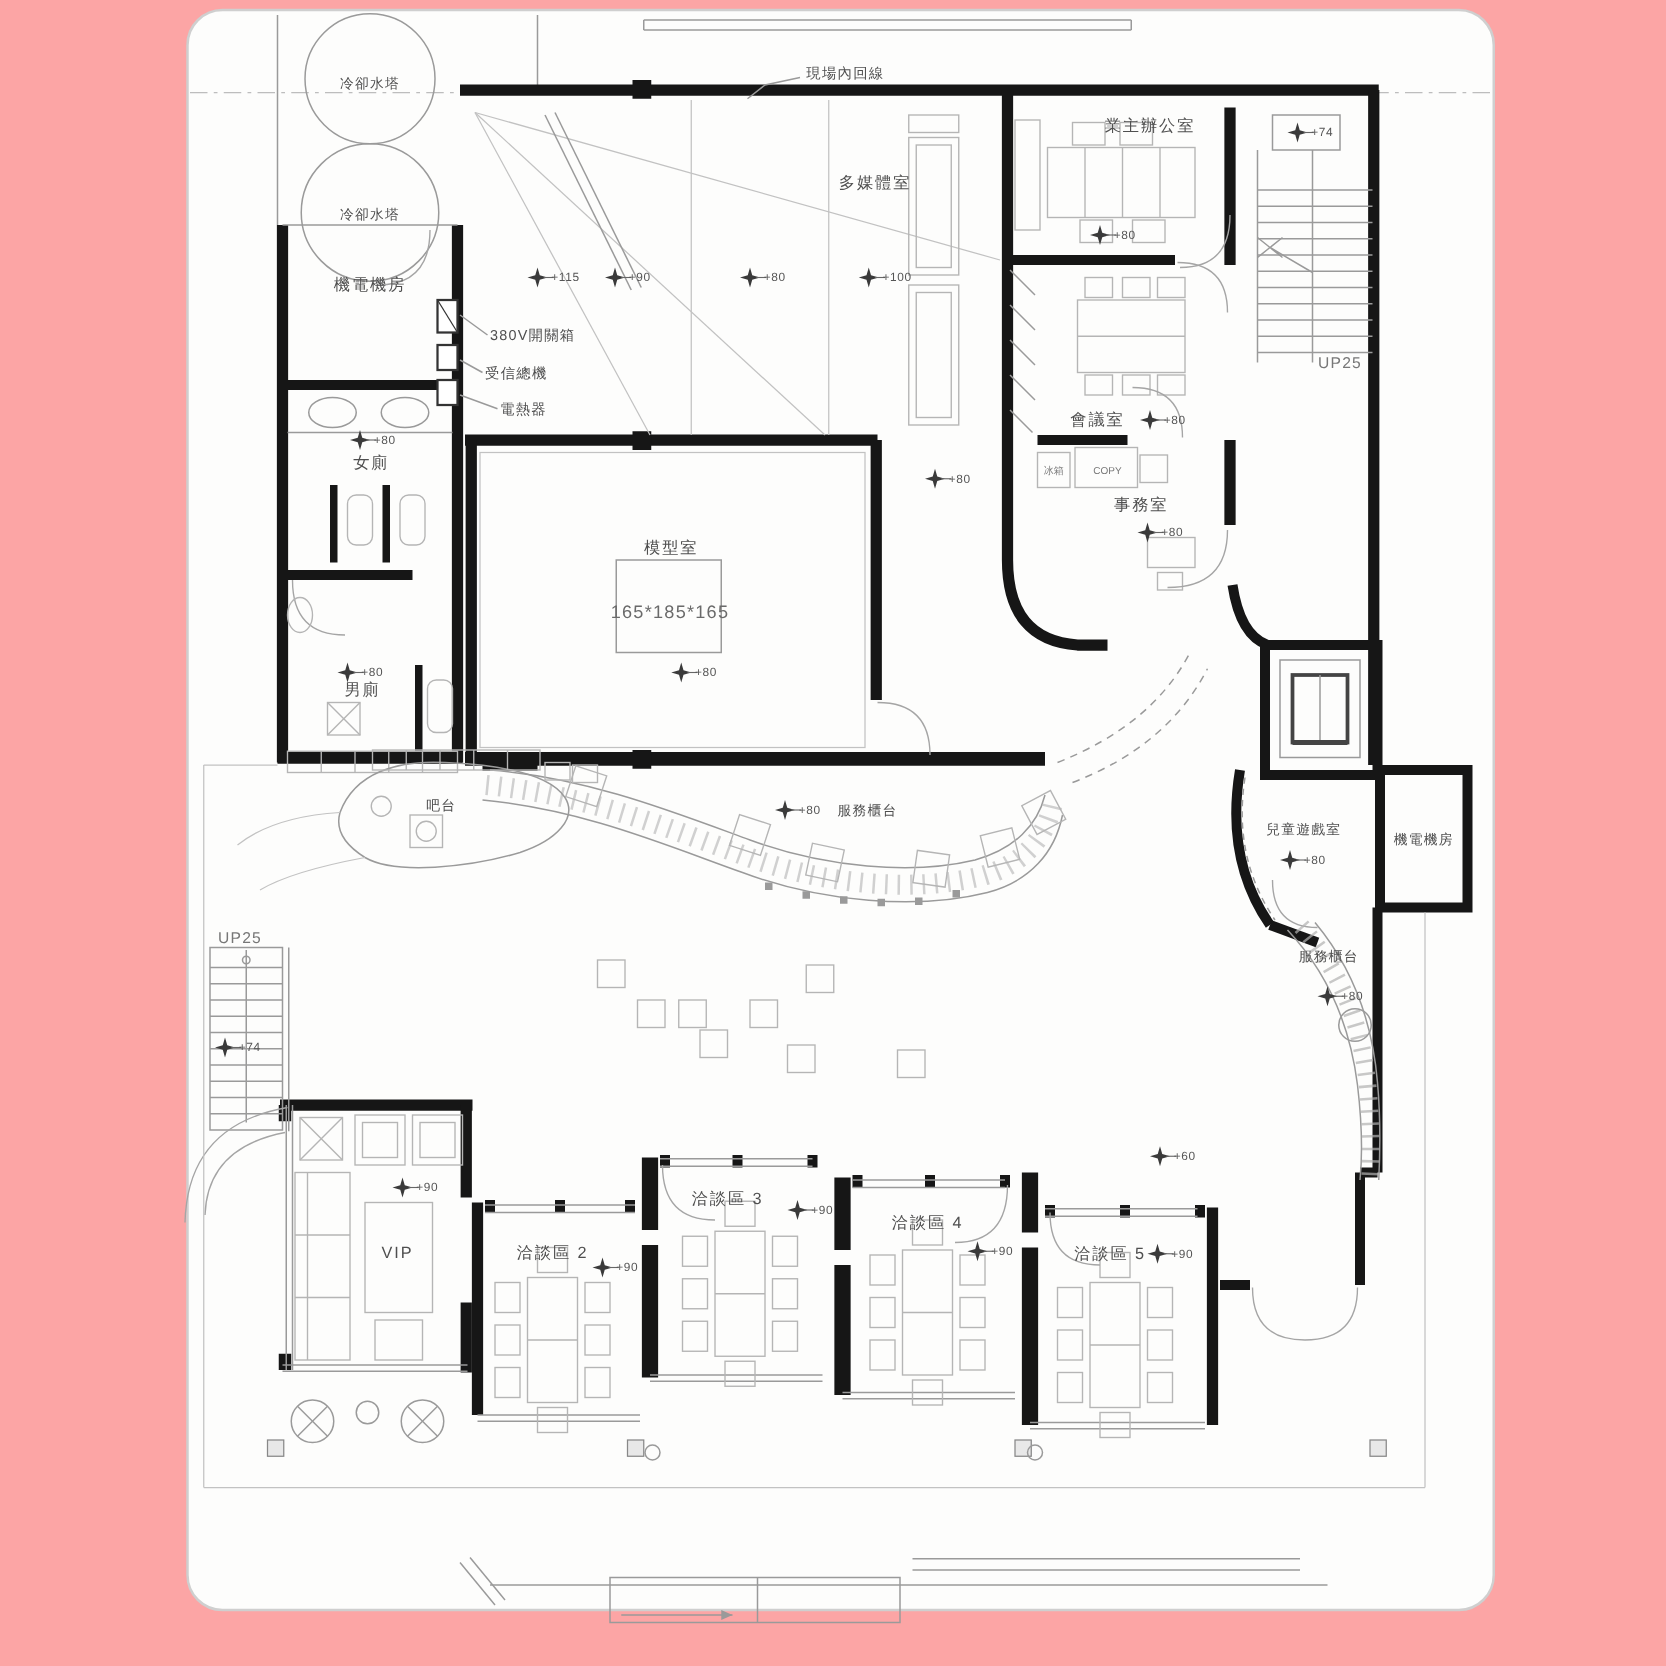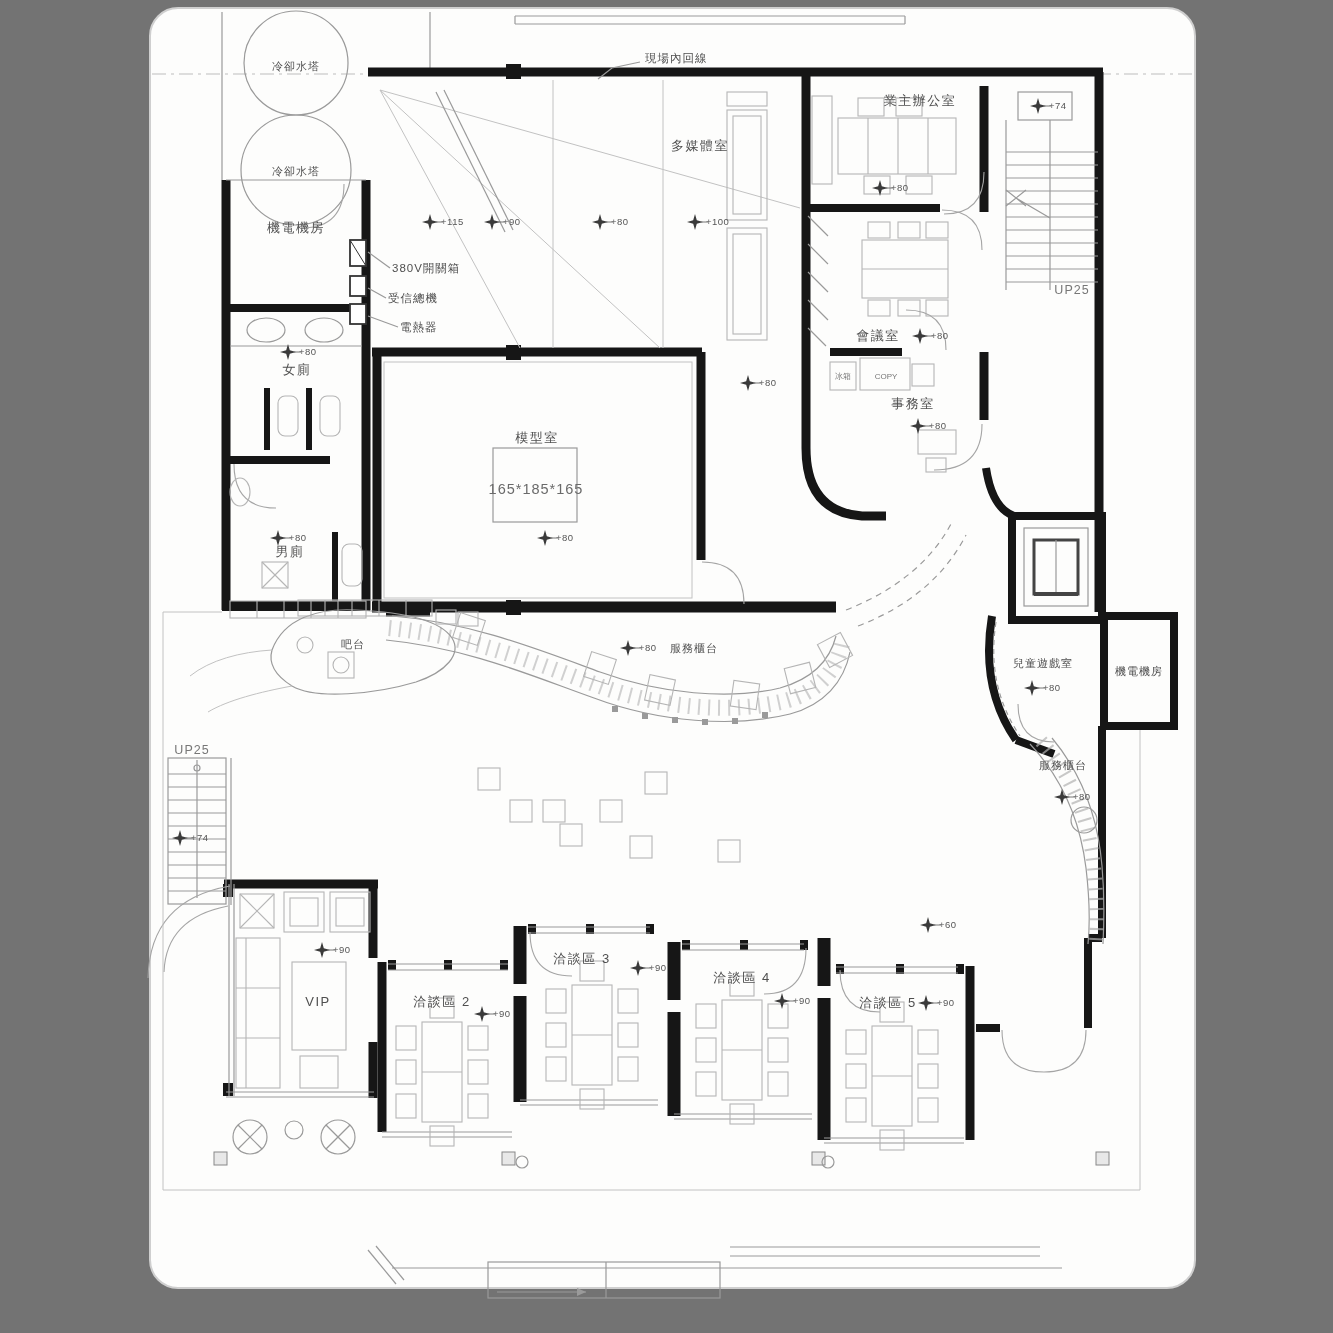--- a/index.html
+++ b/index.html
@@ -1,16 +1,16 @@
 <!DOCTYPE html>
 <html><head>
 <meta charset="utf-8">
 <style>
   html,body{margin:0;padding:0;background:#f4f4f2;}
-  .stage{width:1333px;height:1333px;position:relative;background:#737373;}
+  .stage{width:1333px;height:1333px;position:relative;background:#fca5a5;}
   svg{display:block;}
   text{font-family:"Liberation Sans","DejaVu Sans",sans-serif;fill:#4f4f4f;}
   .lbl{font-size:13px;text-anchor:middle;letter-spacing:1.5px;}
   .lbl-s{font-size:11px;text-anchor:middle;letter-spacing:1px;}
   .lead{font-size:11.5px;text-anchor:start;letter-spacing:1px;}
   .m{font-size:9.5px;text-anchor:start;fill:#555;letter-spacing:.5px;}
   .dim{font-size:14.5px;text-anchor:middle;letter-spacing:1px;fill:#6a6a6a;}
   .up{font-size:12.5px;text-anchor:middle;fill:#777;letter-spacing:1px;}
   .tiny{font-size:8px;text-anchor:middle;fill:#777;}
   .wall{stroke:#161616;fill:none;stroke-linecap:butt;}

